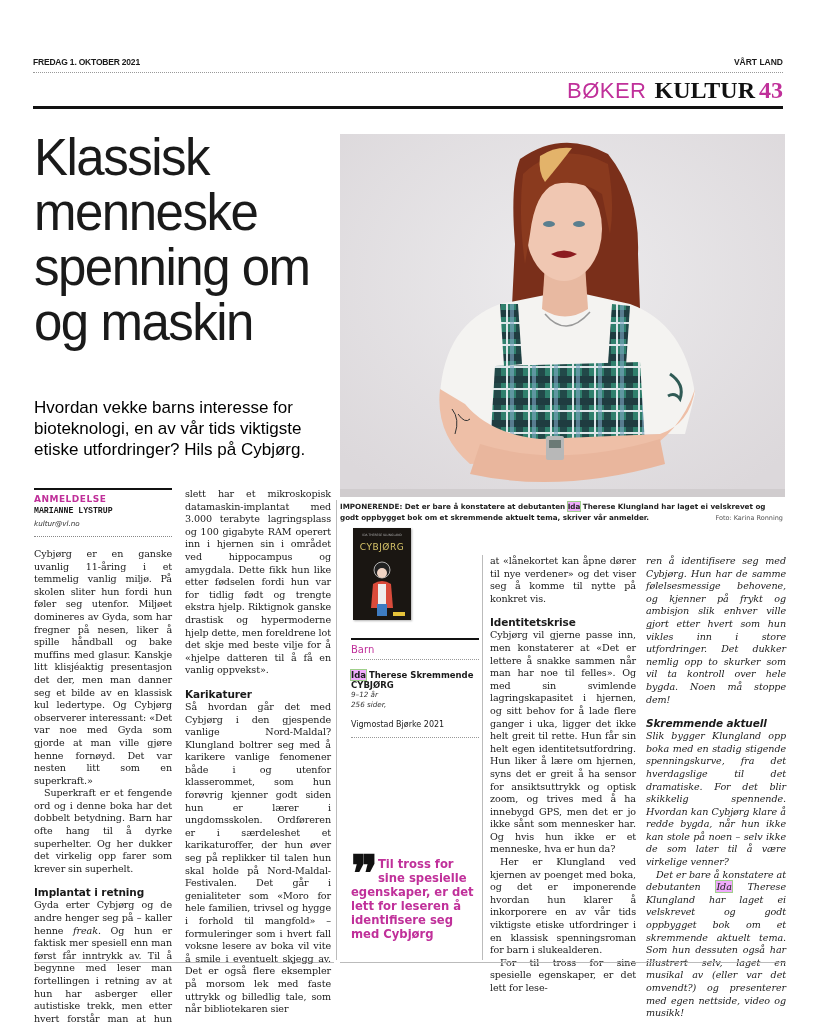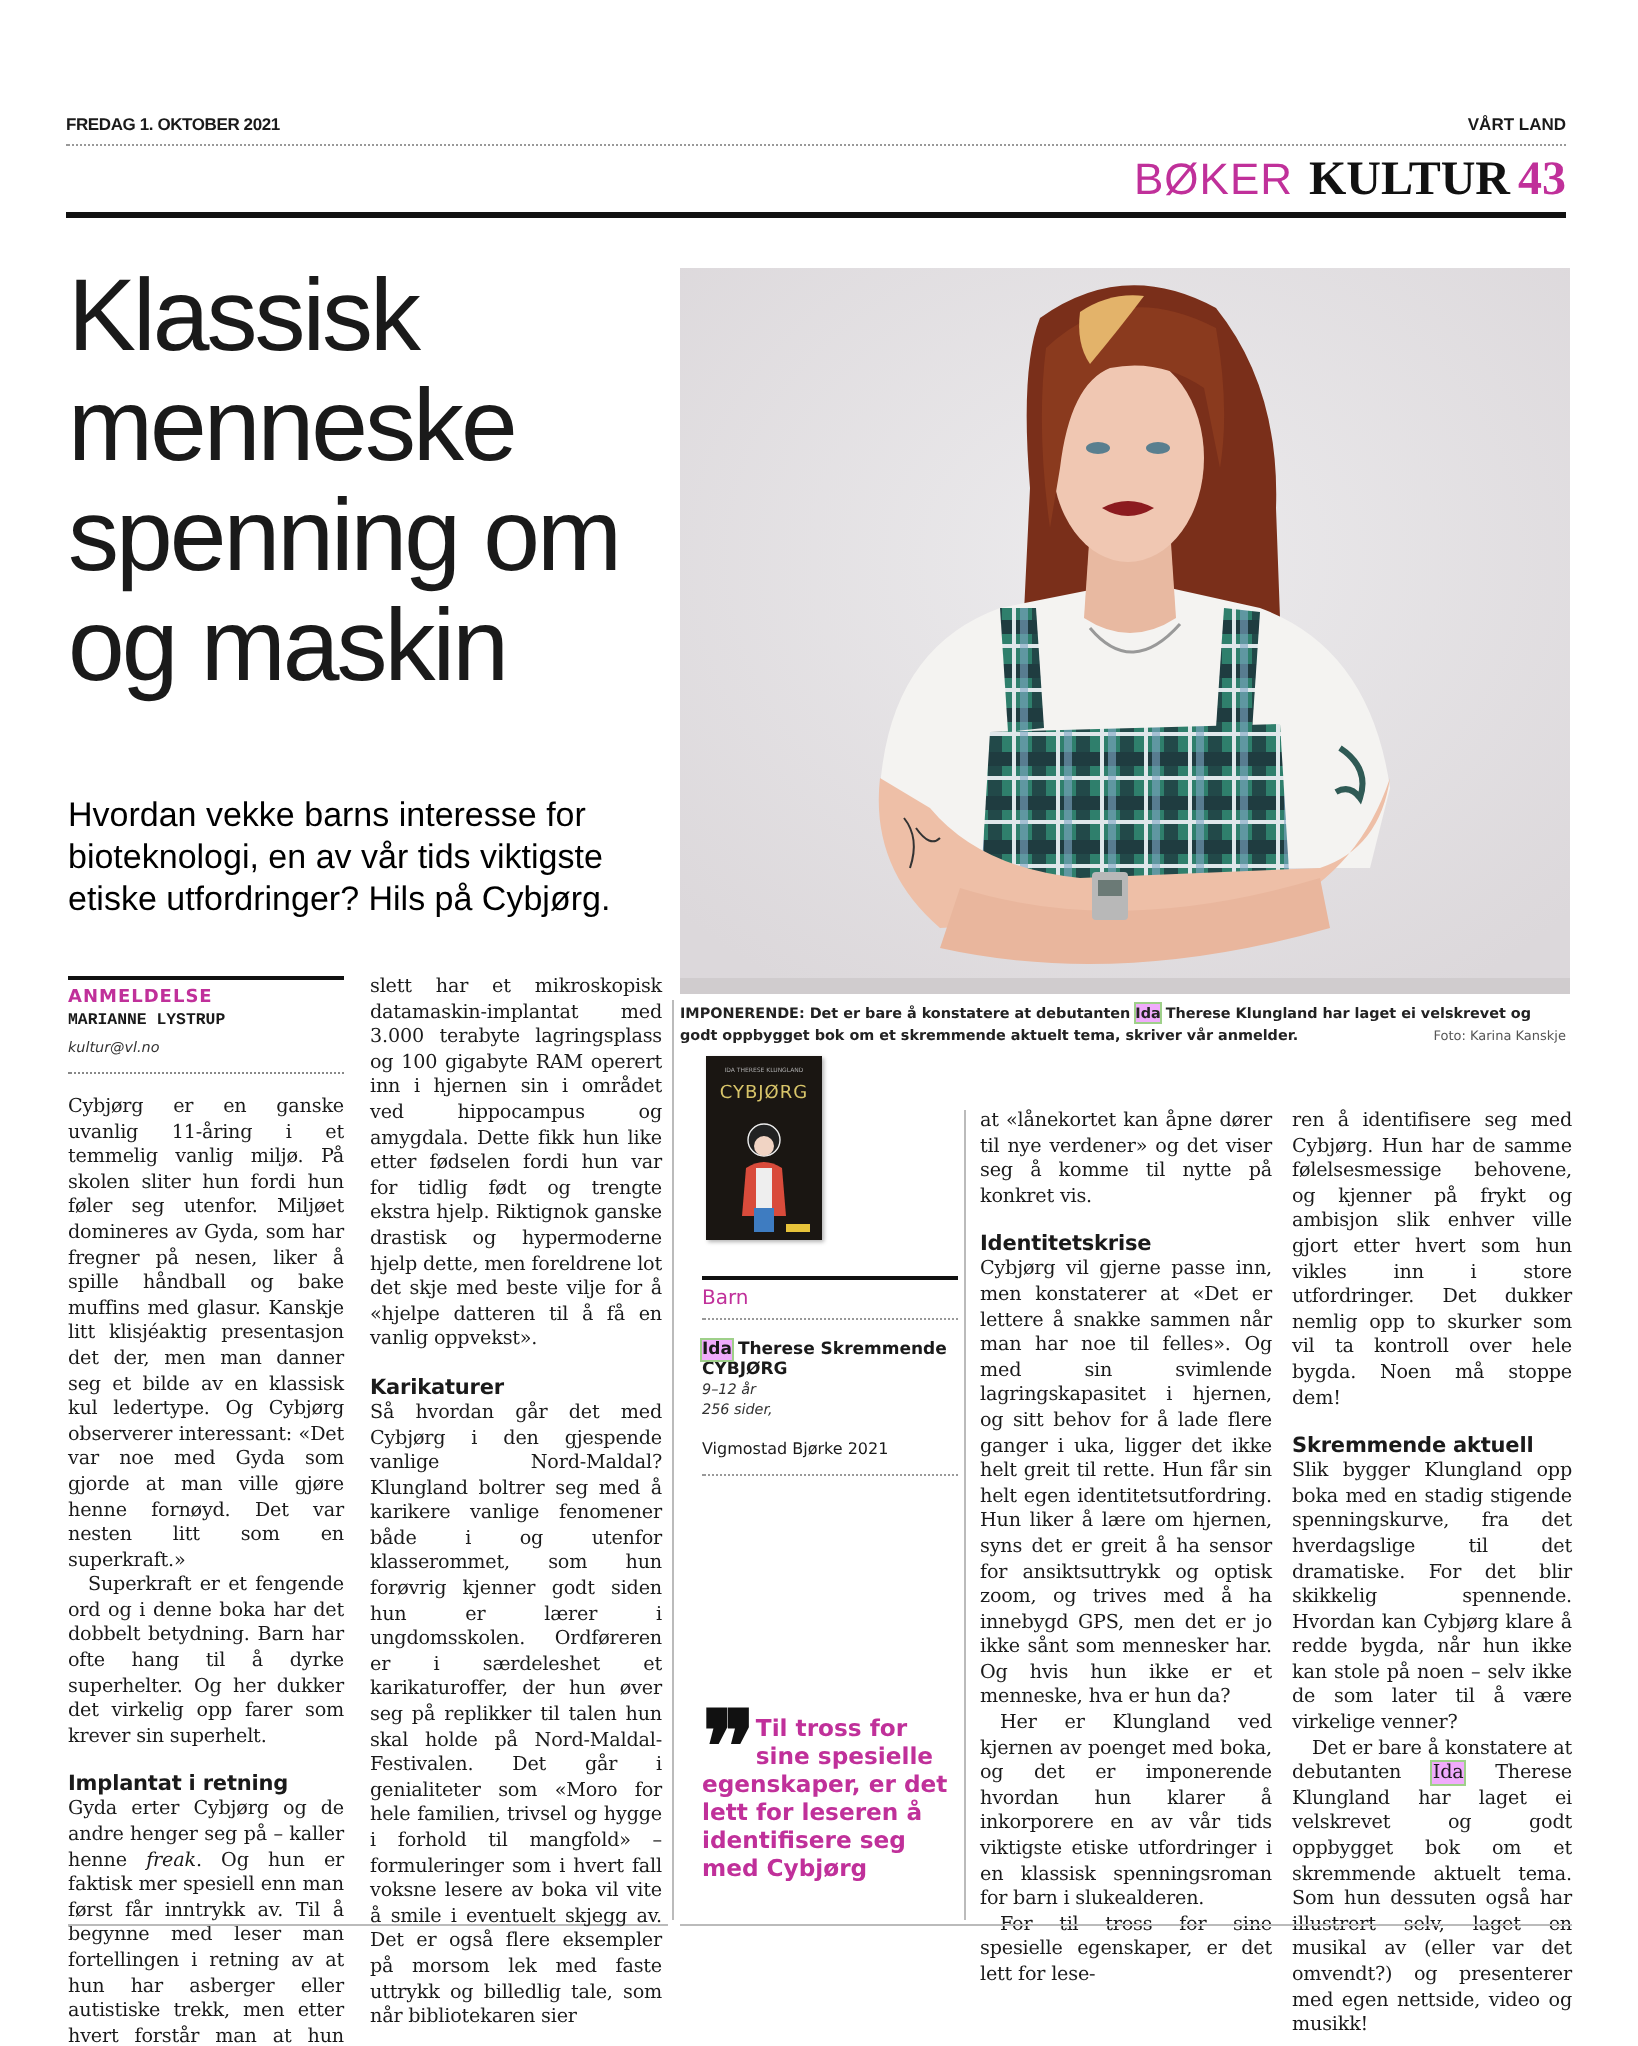--- a/index.html
+++ b/index.html
@@ -108,21 +108,21 @@
     <rect x="209" y="306" width="12" height="8" fill="#6b7a76"></rect>
 
     <path d="M112 275 Q120 285 115 300 M118 280 Q125 290 130 285" stroke="#333" stroke-width="1" fill="none"></path>
     <path d="M330 240 Q345 250 340 265 Q335 258 328 262" stroke="#2f5a55" stroke-width="3" fill="none"></path>
     <rect x="0" y="355" width="445" height="8" fill="#d0ccce"></rect>
   </svg>
 </div>
 <div class="abs caption">
   <span>IMPONERENDE:</span><span> Det er bare å konstatere at debutanten </span><span class="hl">Ida</span><span> Therese Klungland har laget ei velskrevet og godt oppbygget bok om et skremmende aktuelt tema, skriver vår anmelder.</span>
 </div>
-<div class="abs credit">Foto: Karina Kanskje</div>
+<div class="abs credit">Foto: Karina Ronning</div>
 
 <div class="abs kicker">
   <div class="rule"></div>
   <div class="type">ANMELDELSE</div>
   <div class="author">MARIANNE LYSTRUP</div>
   <div class="email">kultur@vl.no</div>
   <div class="dl"></div>
 </div>
 
 <div class="abs col" style="left:34px;top:548px;width:138px;">
@@ -171,19 +171,19 @@
 <div class="abs vsep" style="left:482px;top:555px;height:405px;"></div>
 
 <div class="abs col" style="left:490px;top:555px;width:146px;">
   <p class="ni">at «lånekortet kan åpne dører til nye verdener» og det viser seg å komme til nytte på konkret vis.</p>
   <div class="subhead">Identitetskrise</div>
   <p class="ni">Cybjørg vil gjerne passe inn, men konstaterer at «Det er lettere å snakke sammen når man har noe til felles». Og med sin svimlende lagringskapasitet i hjernen, og sitt behov for å lade flere ganger i uka, ligger det ikke helt greit til rette. Hun får sin helt egen identitetsutfordring. Hun liker å lære om hjernen, syns det er greit å ha sensor for ansiktsuttrykk og optisk zoom, og trives med å ha innebygd GPS, men det er jo ikke sånt som mennesker har. Og hvis hun ikke er et menneske, hva er hun da?</p>
   <p>Her er Klungland ved kjernen av poenget med boka, og det er imponerende hvordan hun klarer å inkorporere en av vår tids viktigste etiske utfordringer i en klassisk spenningsroman for barn i slukealderen.</p>
   <p>For til tross for sine spesielle egenskaper, er det lett for lese-</p>
 </div>
 
-<div class="abs col" style="left:646px;top:555px;width:140px;">
+<div class="abs col" style="left:646px;top:555px;width:140px;font-style:italic;">
   <p class="ni">ren å identifisere seg med Cybjørg. Hun har de samme følelsesmessige behovene, og kjenner på frykt og ambisjon slik enhver ville gjort etter hvert som hun vikles inn i store utfordringer. Det dukker nemlig opp to skurker som vil ta kontroll over hele bygda. Noen må stoppe dem!</p>
   <div class="subhead">Skremmende aktuell</div>
   <p class="ni">Slik bygger Klungland opp boka med en stadig stigende spenningskurve, fra det hverdagslige til det dramatiske. For det blir skikkelig spennende. Hvordan kan Cybjørg klare å redde bygda, når hun ikke kan stole på noen – selv ikke de som later til å være virkelige venner?</p>
   <p><span>Det er bare å konstatere at debutanten </span><span class="hl">Ida</span><span> Therese Klungland har laget ei velskrevet og godt oppbygget bok om et skremmende aktuelt tema. Som hun dessuten også har illustrert selv, laget en musikal av (eller var det omvendt?) og presenterer med egen nettside, video og musikk!</span></p>
 </div>
 <div class="abs hsep" style="left:340px;top:962px;width:446px;"></div>
 
 </body></html>

